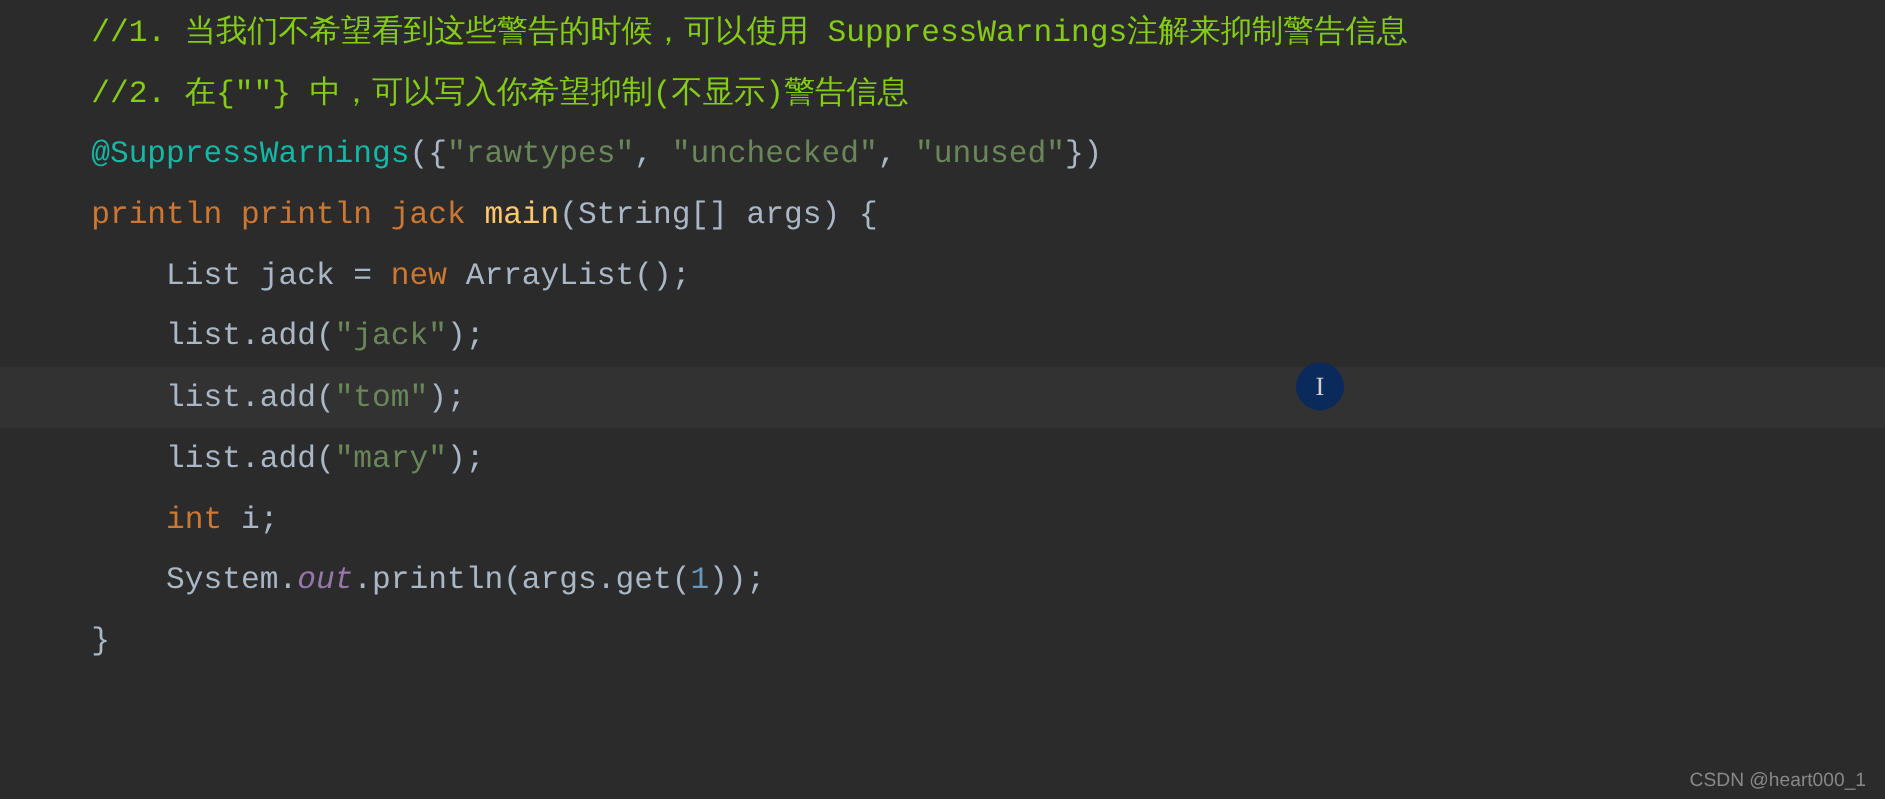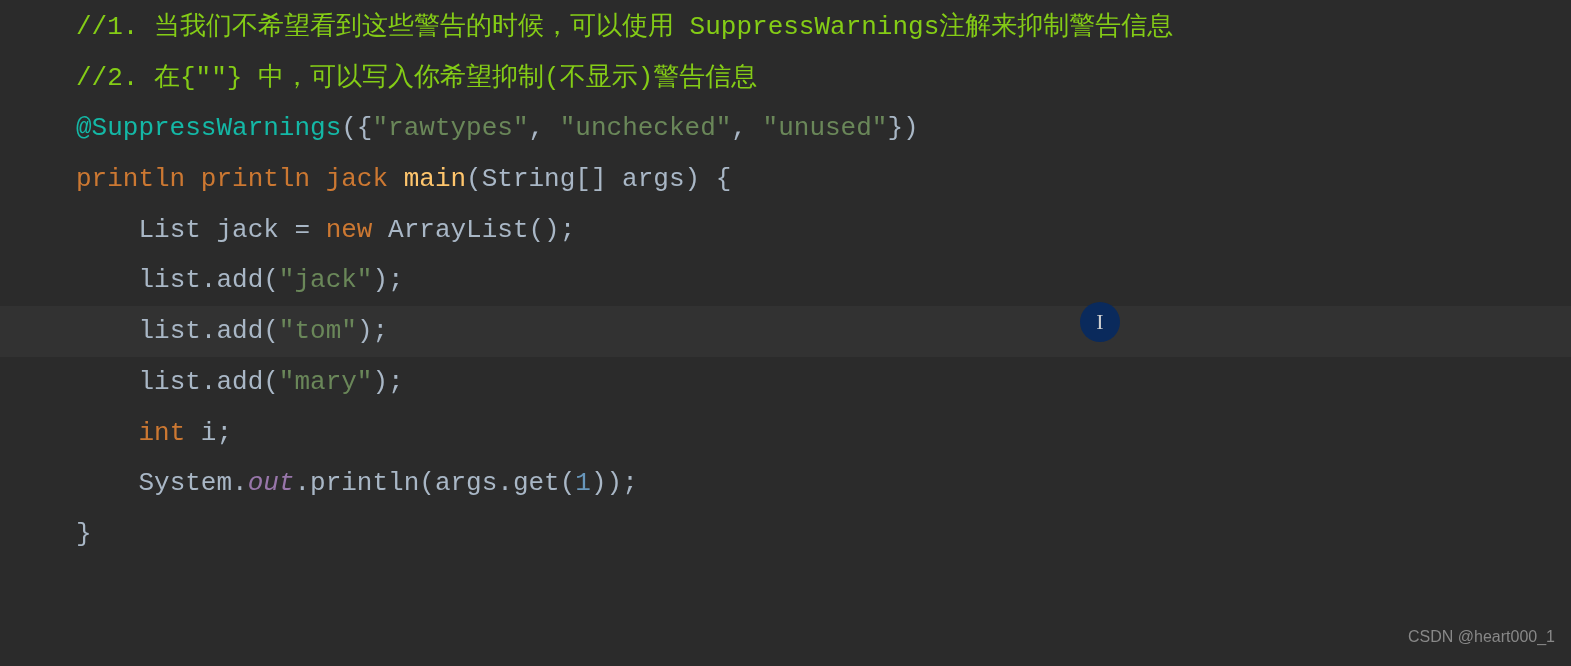--- a/index.html
+++ b/index.html
@@ -70,21 +70,21 @@
     }
     .cursor-indicator::before {
       content: "I";
       font-family: serif;
       color: #d0d0d0;
       font-size: 22px;
       font-weight: normal;
     }
     .watermark {
       position: absolute;
-      bottom: 14px;
+      bottom: 0;
       right: 16px;
       color: #888888;
       font-size: 16px;
       font-family: Arial, sans-serif;
     }
   </style>
 </head>
 <body>
 
 <div class="code-line"><span class="comment">//1. 当我们不希望看到这些警告的时候，可以使用 SuppressWarnings注解来抑制警告信息</span></div>

